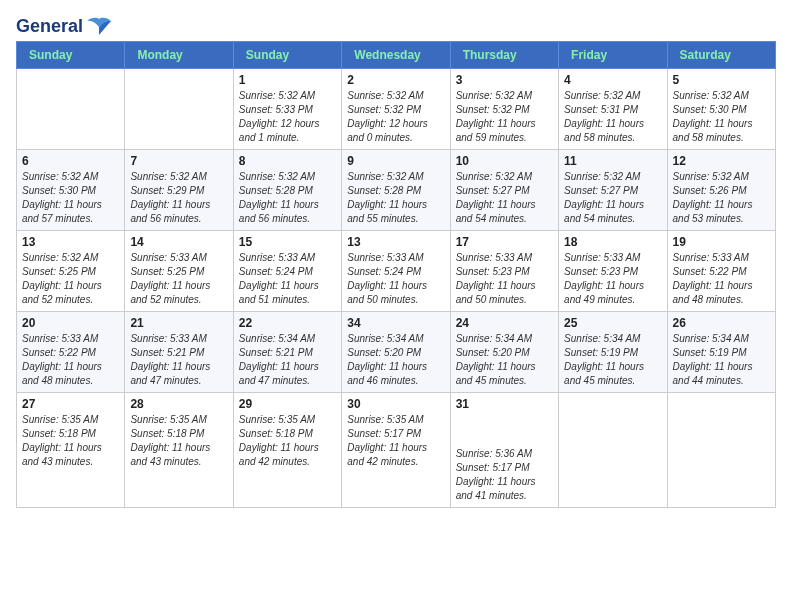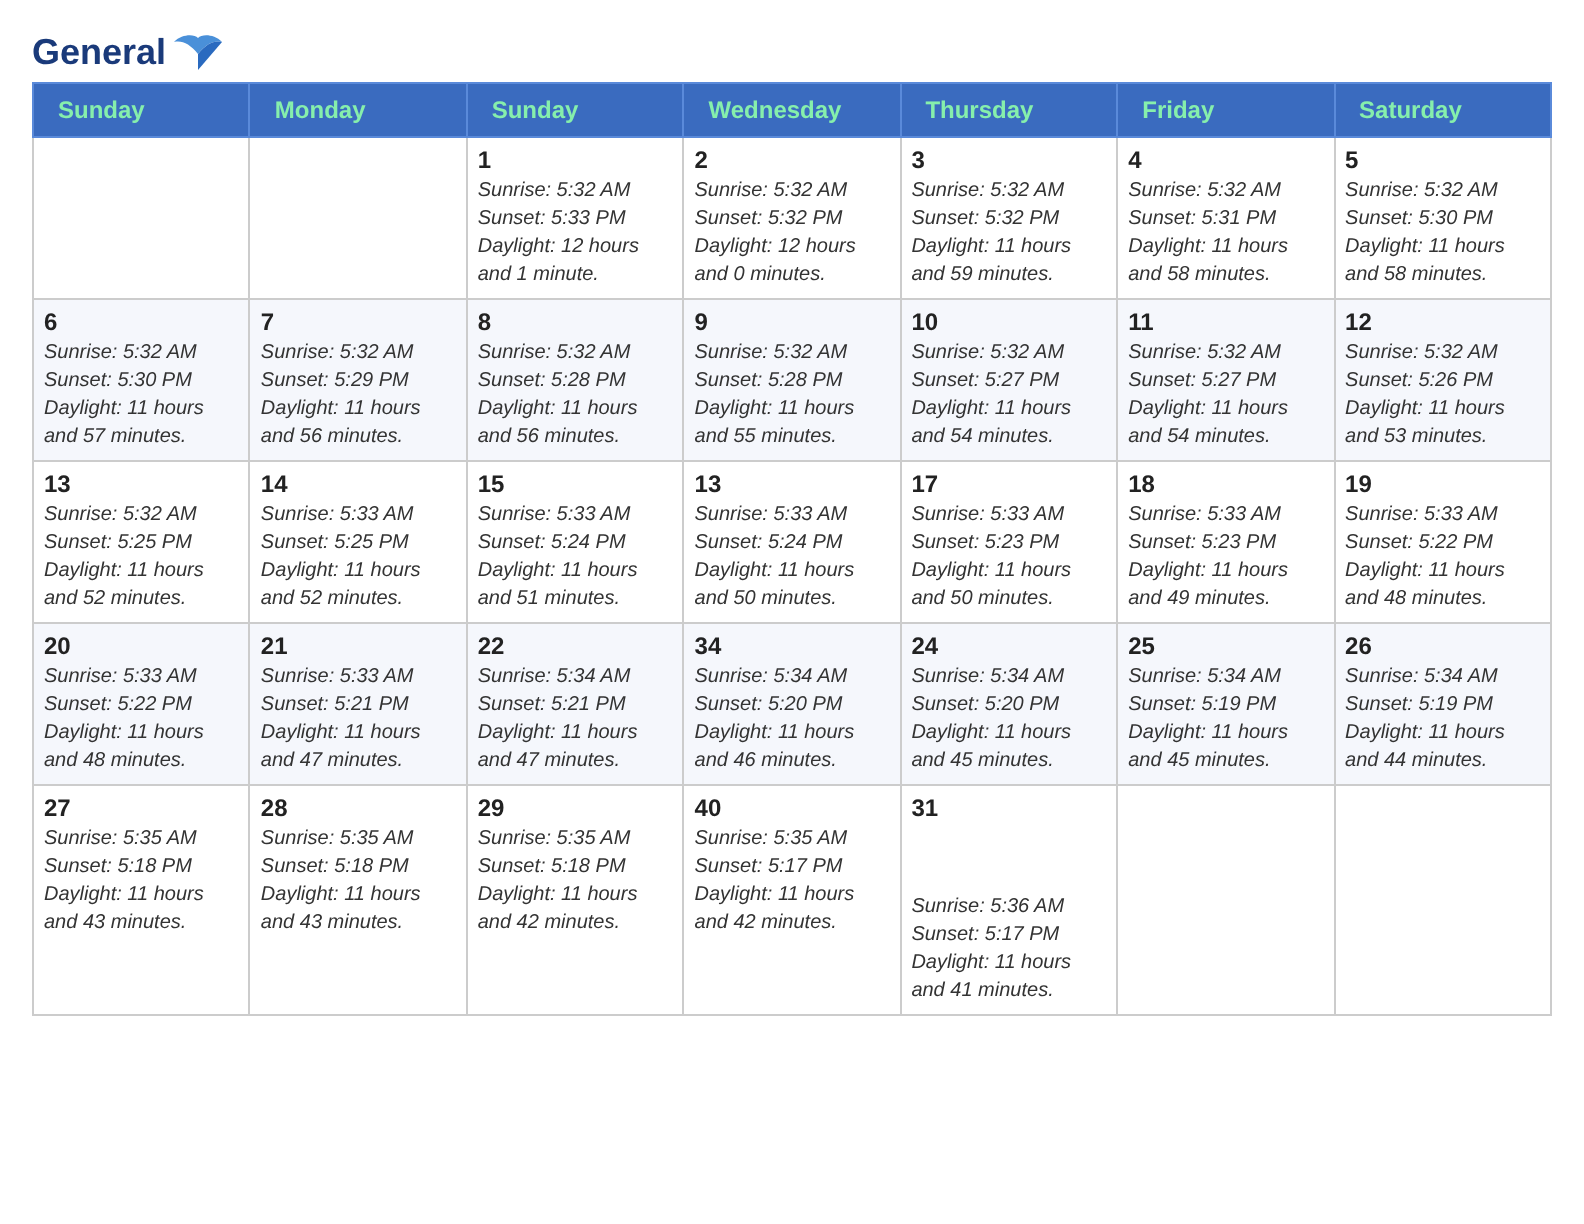--- a/index.html
+++ b/index.html
@@ -332,21 +332,21 @@
 and 43 minutes.</div>
         </td>
         <td>
           <span class="day-number">29</span>
           <div class="day-info" style="white-space: pre-line;">Sunrise: 5:35 AM
 Sunset: 5:18 PM
 Daylight: 11 hours
 and 42 minutes.</div>
         </td>
         <td>
-          <span class="day-number">40</span>
+          <span class="day-number">30</span>
           <div class="day-info" style="white-space: pre-line;">Sunrise: 5:35 AM
 Sunset: 5:17 PM
 Daylight: 11 hours
 and 42 minutes.</div>
         </td>
         <td>
           <span class="day-number">31</span>
           <div class="day-info" style="white-space: pre-line; margin-top: 36px;">Sunrise: 5:36 AM
 Sunset: 5:17 PM
 Daylight: 11 hours

